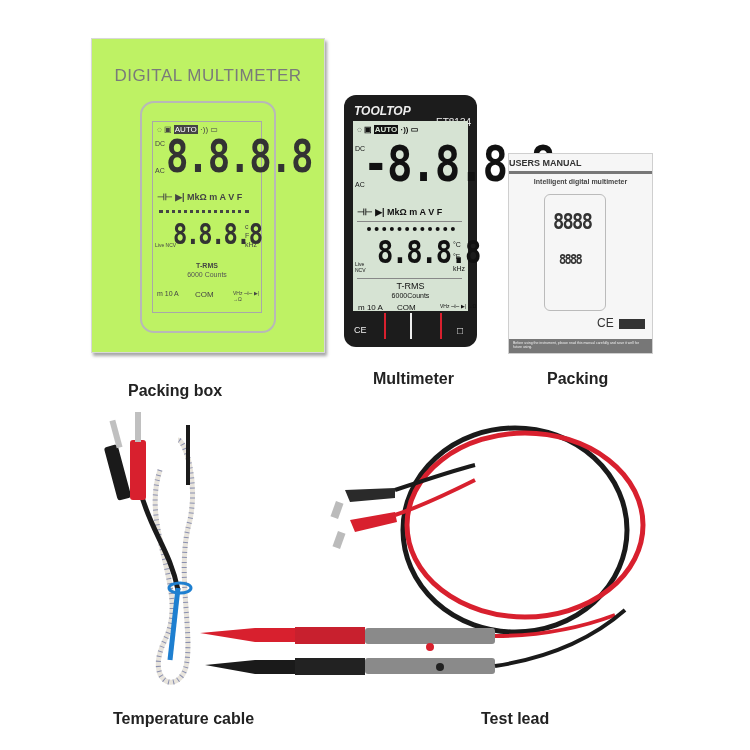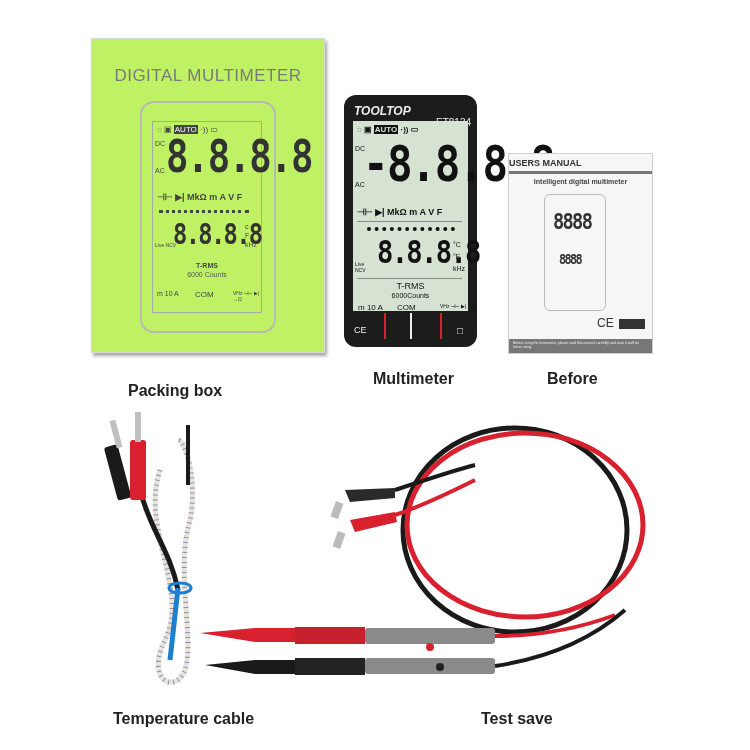--- a/index.html
+++ b/index.html
@@ -86,21 +86,21 @@
   <div class="abs" style="left:0;right:0;top:17px;height:3px;background:#777;"></div>
   <div class="abs" style="left:0;right:0;top:24px;text-align:center;font-size:7px;font-weight:bold;color:#444;">Intelligent digital multimeter</div>
   <div class="abs" style="left:35px;top:40px;width:60px;height:115px;border:1px solid #bbb;border-radius:6px;">
     <div class="abs seg" style="left:8px;top:14px;font-size:22px;">8888</div>
     <div class="abs seg" style="left:14px;top:56px;font-size:14px;">8888</div>
   </div>
   <div class="abs" style="left:88px;top:162px;font-size:12px;color:#333;">CE</div>
   <div class="abs" style="left:110px;top:165px;width:26px;height:10px;background:#333;"></div>
   <div class="abs" style="left:0;right:0;bottom:0;height:14px;background:#777;color:#eee;font-size:3.5px;padding:2px 4px;box-sizing:border-box;">Before using the instrument, please read this manual carefully and save it well for future using.</div>
 </div>
-<div class="caption" style="left:547px;top:370px;">Before</div>
+<div class="caption" style="left:547px;top:370px;">Packing</div>
 
 <svg class="abs" style="left:100px;top:410px;" width="120" height="290" viewBox="0 0 120 290">
   <path d="M60 60 C 40 120, 90 180, 65 230 C 45 270, 75 285, 85 260 C 95 230, 75 160, 90 110 C 98 70, 85 30, 78 30" fill="none" stroke="#e8e4dc" stroke-width="5"></path>
   <path d="M60 60 C 40 120, 90 180, 65 230 C 45 270, 75 285, 85 260 C 95 230, 75 160, 90 110 C 98 70, 85 30, 78 30" fill="none" stroke="#8a90b0" stroke-width="5" stroke-dasharray="1 4"></path>
   <path d="M40 80 C 50 120, 70 140, 78 180" fill="none" stroke="#1a1a1a" stroke-width="5"></path>
   <path d="M78 178 L 70 250" fill="none" stroke="#1e7fd0" stroke-width="5"></path>
   <ellipse cx="80" cy="178" rx="11" ry="5" fill="none" stroke="#1e7fd0" stroke-width="3"></ellipse>
   <rect x="10" y="35" width="14" height="55" rx="3" fill="#1a1a1a" transform="rotate(-15 17 60)"></rect>
   <rect x="30" y="30" width="16" height="60" rx="3" fill="#d8202e"></rect>
   <rect x="13" y="10" width="6" height="28" fill="#c0c0c0" transform="rotate(-15 16 24)"></rect>
@@ -122,13 +122,13 @@
   <rect x="100" y="207" width="70" height="17" fill="#c8202e"></rect>
   <rect x="170" y="208" width="130" height="16" rx="3" fill="#8a8a8a"></rect>
   <circle cx="235" cy="227" r="4" fill="#d8202e"></circle>
   <path d="M10 245 L 60 240 L 100 240 L 100 254 L 60 254 Z" fill="#1a1a1a"></path>
   <rect x="100" y="238" width="70" height="17" fill="#222"></rect>
   <rect x="170" y="238" width="130" height="16" rx="3" fill="#8a8a8a"></rect>
   <circle cx="245" cy="247" r="4" fill="#222"></circle>
   <path d="M300 216 C 340 216, 380 210, 420 195" fill="none" stroke="#d8202e" stroke-width="4"></path>
   <path d="M300 246 C 340 240, 390 225, 430 190" fill="none" stroke="#1a1a1a" stroke-width="4"></path>
 </svg>
-<div class="caption" style="left:481px;top:710px;">Test save</div>
+<div class="caption" style="left:481px;top:710px;">Test lead</div>
 
 </body></html>

